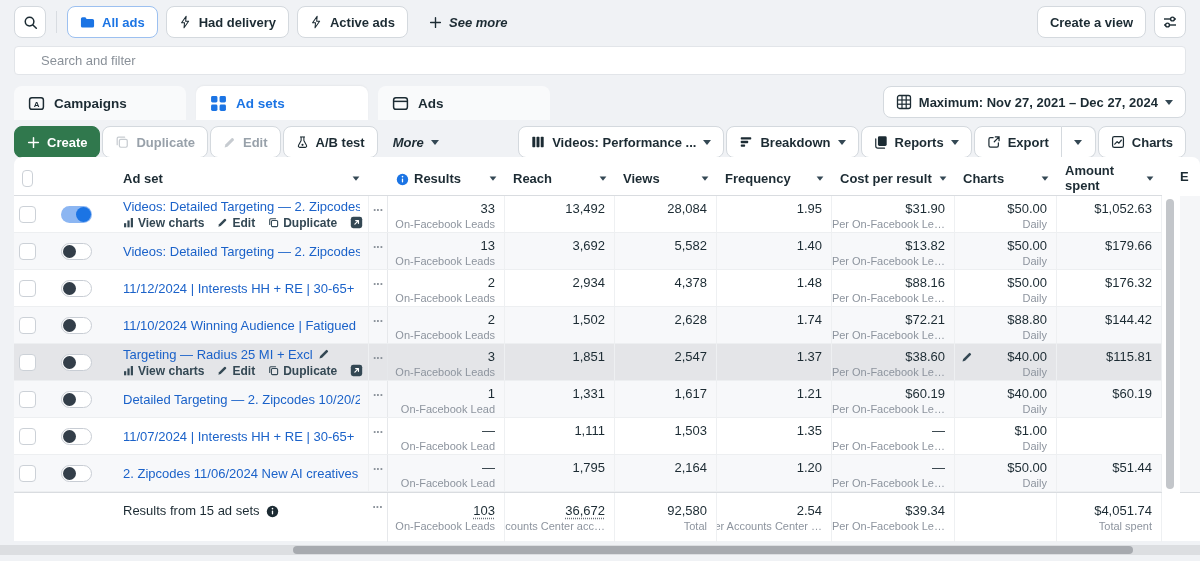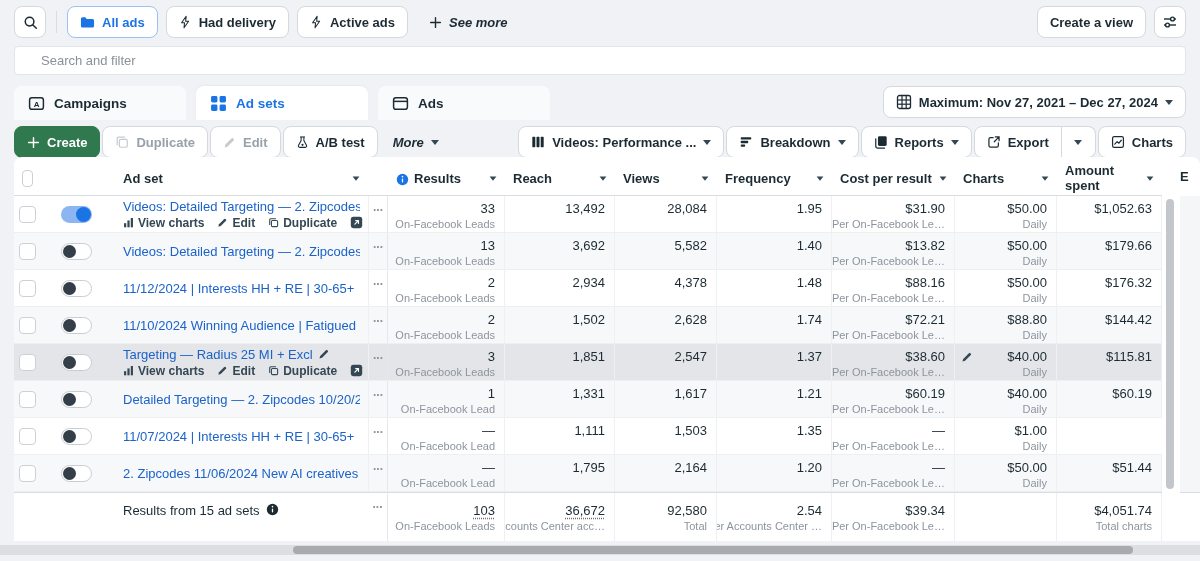--- a/index.html
+++ b/index.html
@@ -68,21 +68,21 @@
   .c-num { display:flex; flex-direction:column; align-items:flex-end; padding:5px 9px 0 4px; border-right:1px solid #eef0f2; }
   .c-num .val { font-size:13px; color:#1c2b33; }
   .c-num .sub { font-size:11px; color:#8d949e; margin-top:2px; white-space:nowrap; }
   .c-budget { position:relative; }
   .budget-pencil { position:absolute; left:6px; top:7px; color:#344854; }
   .u-dot { text-decoration:underline dotted #6b7279; text-underline-offset:3px; }
 
   .tfoot { position:absolute; left:0; top:335px; width:1148px; height:49px; background:#fff; border-top:1px solid #d9dce0; }
   .tfoot .t-row { height:49px; }
   .tfoot .c-adset { justify-content:flex-start; padding-top:10px; }
-  .foot-label { display:flex; align-items:flex-start; gap:6px; font-size:13px; color:#1c2b33; }
+  .foot-label { display:flex; align-items:flex-end; gap:6px; font-size:13px; color:#1c2b33; }
   .tfoot .c-num { padding-top:10px; }
 
   
   .vscroll { position:absolute; left:1152px; top:42px; width:8px; height:290px; background:#c3c6ca; border-radius:4px; }
   .endscol { position:absolute; left:1166px; top:0; width:20px; height:384px; }
   .endscol .e-head { height:39px; display:flex; align-items:center; font-weight:700; }
   .endscol .e-body { height:296px; background:#f5f6f8; }
   .endscol .e-foot { height:49px; background:#fff; border-top:1px solid #d9dce0; }
   .hscroll { position:absolute; left:0; top:545px; width:1200px; height:10px; background:#dcdee1; }
   .hscroll .thumb { position:absolute; left:293px; top:1px; width:840px; height:8px; background:#a7aaaf; border-radius:4px; }
@@ -836,21 +836,21 @@
             <span class="val">2.54</span>
             <span class="sub">Per Accounts Center …</span>
           </div>
         <div class="cell c-num">
             <span class="val">$39.34</span>
             <span class="sub">Per On-Facebook Le…</span>
           </div>
         <div class="cell c-num"></div>
         <div class="cell c-num">
             <span class="val">$4,051.74</span>
-            <span class="sub">Total charts</span>
+            <span class="sub">Total spent</span>
           </div>
       </div>
     </div>
 
     <div class="vscroll"></div>
     <div class="endscol">
       <div class="e-head">E</div>
       <div class="e-body"></div>
       <div class="e-foot"></div>
     </div>

